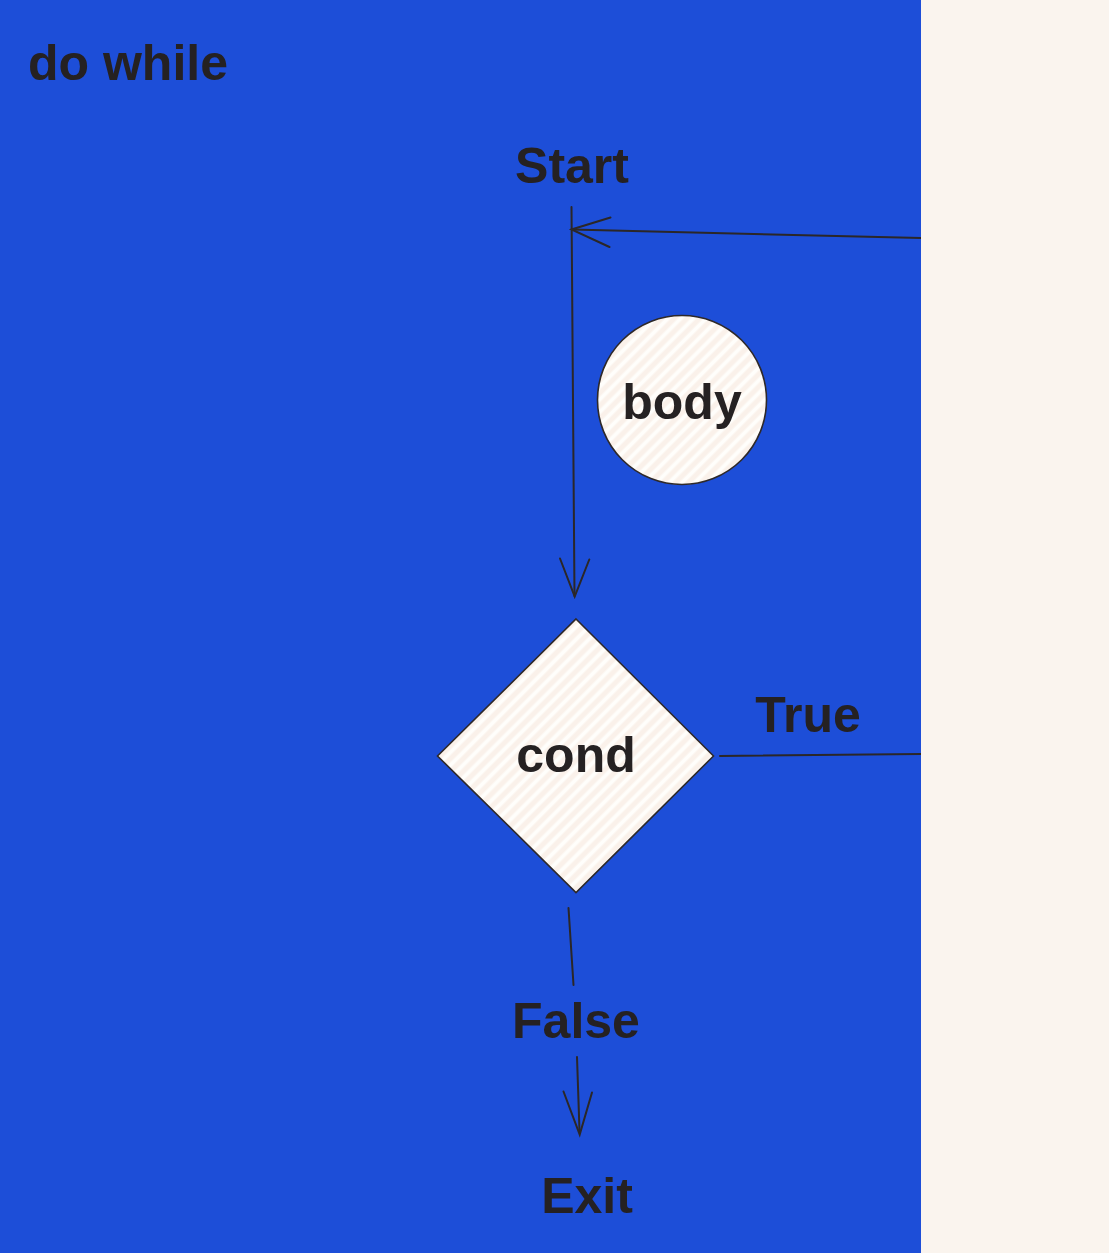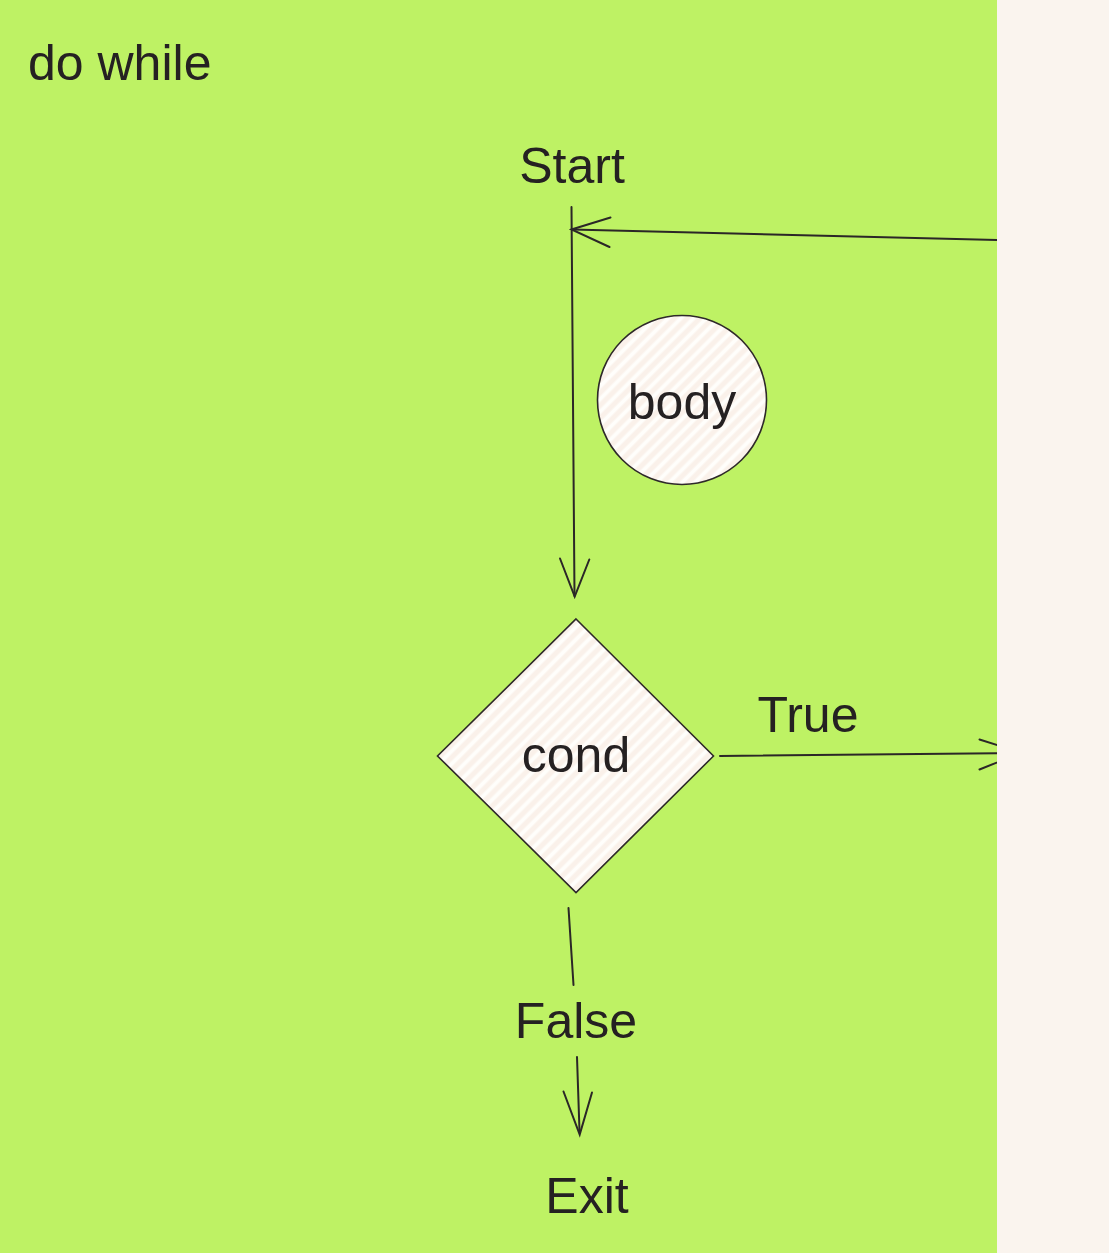--- a/index.html
+++ b/index.html
@@ -3,24 +3,25 @@
 <meta charset="utf-8">
 <style>
   html, body {
     margin: 0;
     padding: 0;
     background: #FAF4EE;
     font-family: "Liberation Sans", "DejaVu Sans", sans-serif;
   }
   .stage {
     position: relative;
-    width: 997px;
+    width: 921px;
     height: 1253px;
-    background: #bef264;
+    background: #1d4ed8;
     overflow: hidden;
+    font-weight: bold;
   }
   svg { display: block; }
   .label {
     fill: #252122;
     font-family: "Liberation Sans", "DejaVu Sans", sans-serif;
     font-size: 50px;
   }
   .edge {
     stroke: #2B2727;
     stroke-width: 2;

